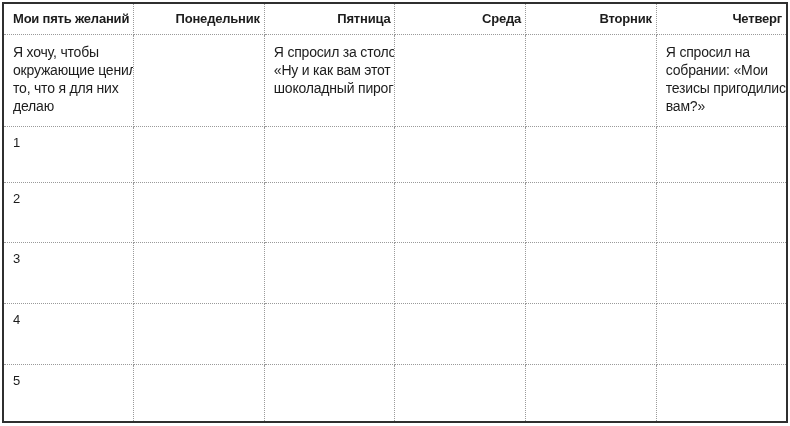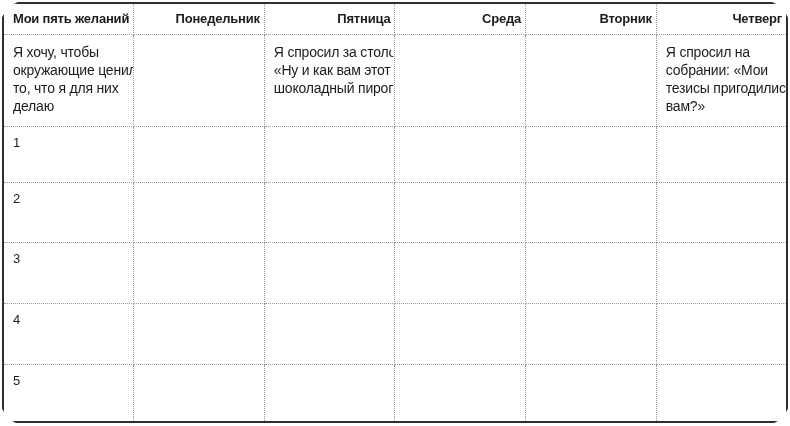--- a/index.html
+++ b/index.html
@@ -1,15 +1,15 @@
 <!DOCTYPE html>
 <html><head>
 <meta charset="utf-8">
 <style>
-  * { box-sizing: border-box; border-radius: 28px; }
+  * { box-sizing: border-box; }
   html, body {
     margin: 0;
     padding: 0;
     background: #ffffff;
   }
   body {
     width: 790px;
     height: 426px;
     font-family: "Liberation Sans", "DejaVu Sans", sans-serif;
     color: #1c1c1c;

